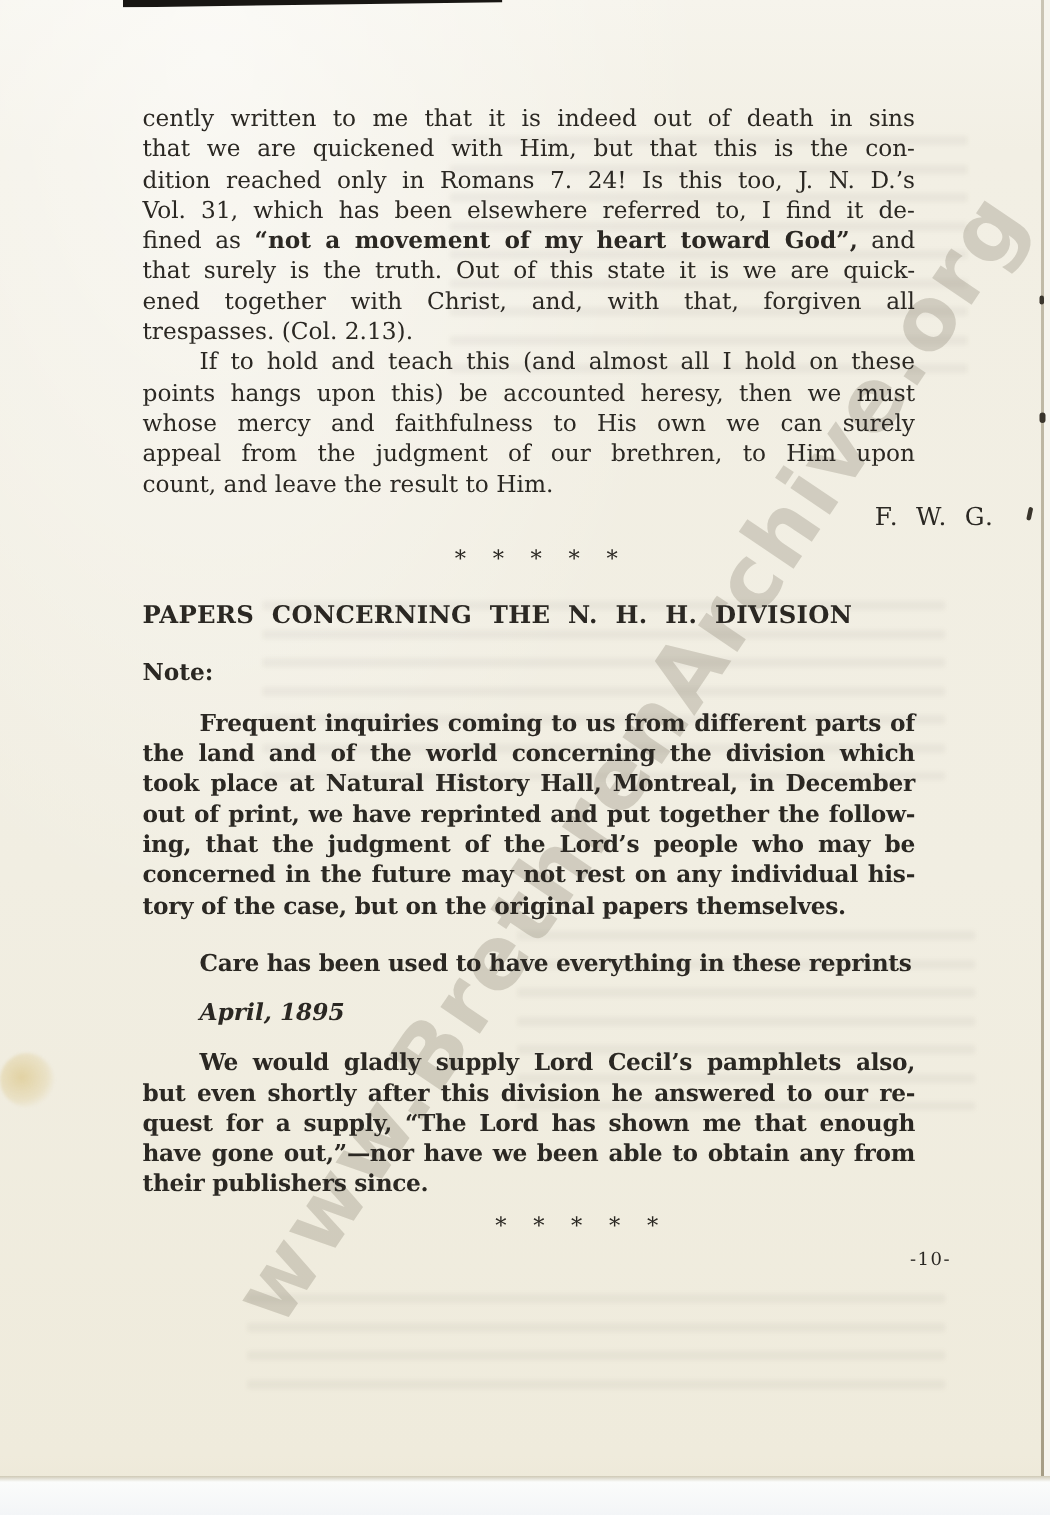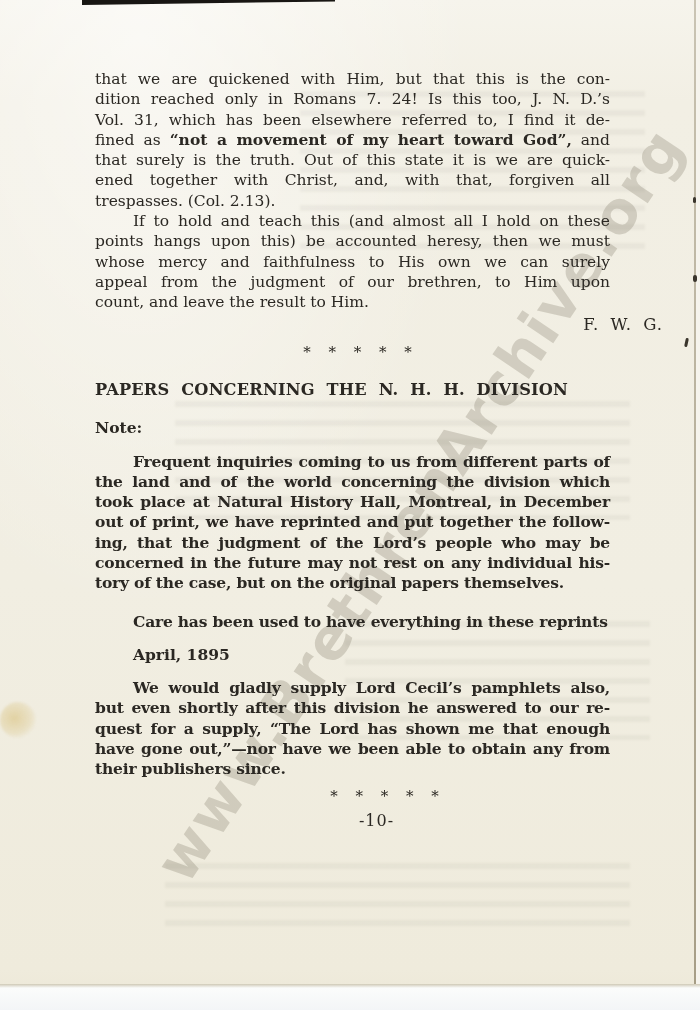--- a/index.html
+++ b/index.html
@@ -32,23 +32,23 @@
   .bold .jline{font-weight:bold;letter-spacing:-.2px;}
   .sig{margin-top:2px;height:21px;font-size:16.5px;letter-spacing:1px;word-spacing:5px;
     text-align:right;position:relative;left:53px;}
   .stars{height:20px;font-size:15px;text-align:center;letter-spacing:2px;word-spacing:9px;}
   #stars-top{margin-top:7px;position:relative;left:6px;}
   #stars-bottom{margin-top:8px;position:relative;left:33px;}
   #heading{margin:17px 0 0 0;height:22px;text-align:left;font-weight:bold;
     font-size:16.2px;word-spacing:6px;letter-spacing:.2px;}
   #note{margin-top:16px;height:20px;font-weight:bold;font-size:15.5px;}
   #p2{} #bp1{margin-top:14px;} #bp2{margin-top:18px;}
-  #dateline{margin-top:13px;height:20px;font-weight:bold;font-size:15.5px;padding-left:38px;}
+  #dateline{margin-top:13px;height:20px;font-weight:bold;font-size:15.5px;padding-left:38px;font-style:italic;}
   #bp3{margin-top:13px;}
-  #pagenum{margin-top:4px;height:20px;font-size:16px;text-align:center;
+  #pagenum{margin-top:4px;height:20px;font-size:12px;text-align:right;
     letter-spacing:1px;position:relative;left:24px;}
   
   #edge-right-bg{position:absolute;left:696px;top:0;bottom:26px;width:4px;background:#f6f4ed;z-index:4;}
   #crease{position:absolute;left:694px;top:0;bottom:24px;width:2px;z-index:5;
     background:linear-gradient(180deg,rgba(148,138,112,.45),rgba(148,138,112,.8));}
   #scan-top{position:absolute;left:82px;top:0;width:253px;height:5px;background:#181613;z-index:5;
     clip-path:polygon(0 0,100% 0,100% 30%,55% 60%,0 100%);}
   #scan-bottom{position:absolute;left:0;right:0;bottom:0;height:26px;z-index:6;
     background:linear-gradient(180deg,#cfc9b6 0,#fbfcfb 4px,#f3f5f7 100%);}
   #stain{position:absolute;left:0px;top:702px;width:36px;height:36px;z-index:4;border-radius:50%;
@@ -68,20 +68,21 @@
   <div class="ghost" id="ghost-b"></div>
   <div class="ghost" id="ghost-c"></div>
   <div class="ghost" id="ghost-d"></div>
 
   <div id="wm">www.BrethrenArchive.org</div>
 
   <div id="col">
 
     <div id="p1">
       <div class="lines all-just">
+          <div class="jline">cently written to me that it is indeed out of death in sins</div>
           <div class="jline">that we are quickened with Him, but that this is the con-</div>
           <div class="jline">dition reached only in Romans 7. 24! Is this too, J. N. D.’s</div>
           <div class="jline">Vol. 31, which has been elsewhere referred to, I find it de-</div>
         </div>
       <div class="jline"><span>fined as </span><b>“not a movement of my heart toward God”,</b><span> and</span></div>
       <div class="lines">
           <div class="jline">that surely is the truth. Out of this state it is we are quick-</div>
           <div class="jline">ened together with Christ, and, with that, forgiven all</div>
           <div class="jline">trespasses. (Col. 2.13).</div>
         </div>

